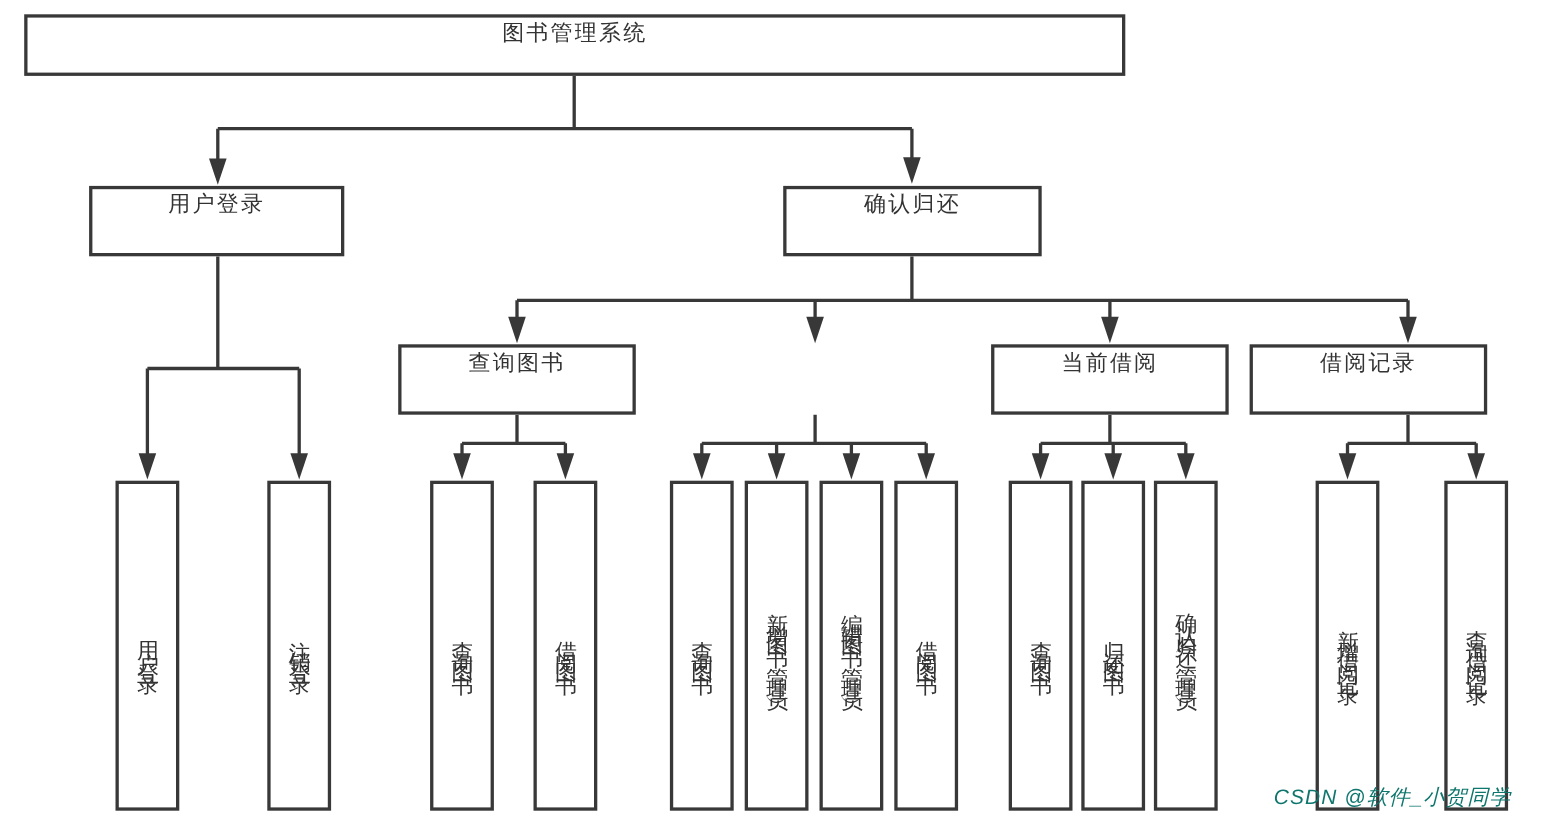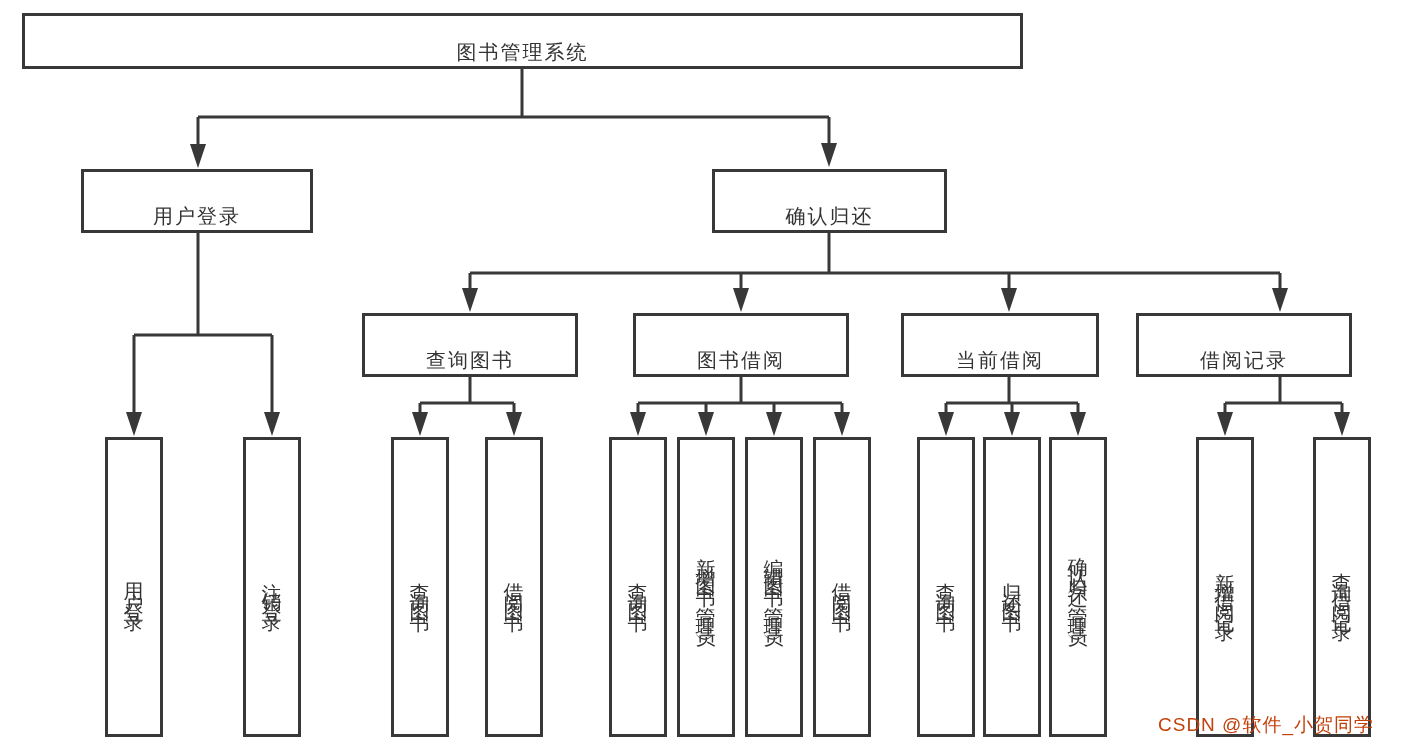--- a/index.html
+++ b/index.html
@@ -17,21 +17,21 @@
   }
   #connector-layer{
     position:absolute;left:0;top:0;width:1405px;height:747px;
   }
   .hbox{
     position:absolute;
     box-sizing:border-box;
     border:3px solid var(--line);
     background:#ffffff;
     display:flex;
-    align-items:flex-end;
+    align-items:flex-start;
     justify-content:center;
     font-size:20px;
     letter-spacing:2px;
     color:var(--text);
     z-index:2;
   }
   .vbox{
     position:absolute;
     top:437px;
     width:58px;
@@ -52,23 +52,24 @@
     line-height:1;
     color:var(--text);
     white-space:nowrap;
   }
   #watermark{
     position:absolute;
     left:1158px;
     top:712px;
     font-size:19px;
     letter-spacing:1px;
-    color:#c2410c;
+    color:#0f766e;
     z-index:5;
     white-space:nowrap;
+    font-style:italic;
   }
   svg path{stroke:var(--line);stroke-width:3;fill:none;}
   svg polygon{fill:var(--line);stroke:none;}
 </style>
 </head>
 <body>
 
 <div id="diagram">
 
   <svg id="connector-layer" viewBox="0 0 1405 747" xmlns="http://www.w3.org/2000/svg">
@@ -121,24 +122,21 @@
   <div class="hbox" style="left:81px;top:169px;width:232px;height:64px;">
     <span>用户登录</span>
   </div>
   <div class="hbox" style="left:712px;top:169px;width:235px;height:64px;">
     <span>确认归还</span>
   </div>
 
   <div class="hbox" style="left:362px;top:313px;width:216px;height:64px;">
     <span>查询图书</span>
   </div>
-  <div class="hbox" style="left:633px;top:313px;width:216px;height:64px;">
-    <span>图书借阅</span>
-  </div>
-  <div class="hbox" style="left:901px;top:313px;width:198px;height:64px;">
+  <div class="hbox" style="left:901px;top:313px;width:216px;height:64px;">
     <span>当前借阅</span>
   </div>
   <div class="hbox" style="left:1136px;top:313px;width:216px;height:64px;">
     <span>借阅记录</span>
   </div>
 
   <div class="vbox" style="left:105px;">
     <span class="vtext">用户登录</span>
   </div>
   <div class="vbox" style="left:243px;">

